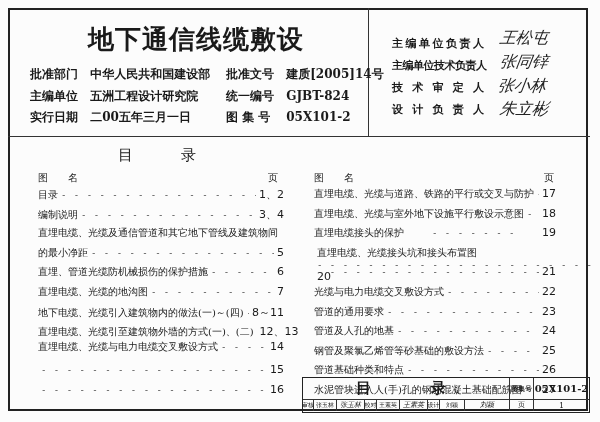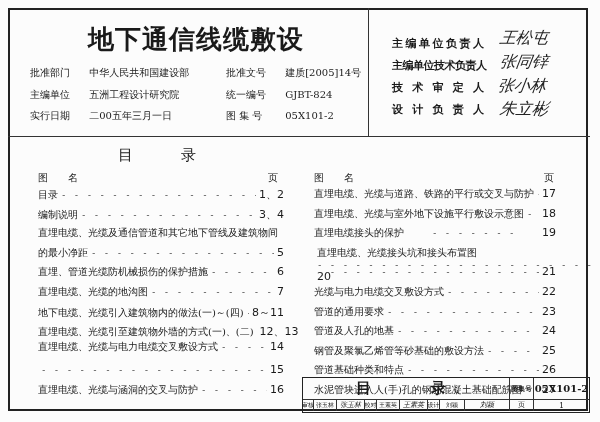--- a/index.html
+++ b/index.html
@@ -10,21 +10,21 @@
   .frame {
     position: absolute; left: 8px; top: 8px; width: 580px; height: 403px;
     border: 2px solid #222; box-sizing: border-box;
   }
   .hdr-line { position: absolute; left: 8px; top: 136px; width: 582px; height: 0; border-top: 1.5px solid #333; }
   .hdr-vline { position: absolute; left: 368px; top: 8px; width: 0; height: 129px; border-left: 1.5px solid #333; }
   .main-title {
     position: absolute; left: 88px; top: 22px; font-size: 26px; font-weight: bold; letter-spacing: 1px;
     font-family: "DejaVu Sans", "Liberation Sans", sans-serif;
   }
-  .meta { position: absolute; font-size: 10px; font-weight: normal; white-space: nowrap; }
+  .meta { position: absolute; font-size: 12px; font-weight: bold; white-space: nowrap; }
   .meta .lbl { display: inline-block; width: 52px; }
   .meta .val { margin-left: 4px; }
   .resp { position: absolute; left: 392px; font-size: 11px; font-weight: bold; white-space: nowrap; }
   .resp .lbl { display: inline-block; width: 92px; text-align: justify; text-align-last: justify; }
   .sig { position: absolute; font-family: "DejaVu Serif", serif; font-style: italic; font-size: 16px; color: #222; white-space: nowrap; transform: skewX(-8deg); }
   .toc-title { position: absolute; left: 118px; top: 146px; font-size: 15px; letter-spacing: 48px; font-family: "DejaVu Sans", sans-serif; }
   .col-head { position: absolute; top: 171px; font-size: 10px; }
   .toc-row { position: absolute; font-size: 10px; white-space: nowrap; display: flex; align-items: baseline; }
   .toc-row .name { }
   .toc-row .dash { flex: 1; overflow: hidden; color: #444; letter-spacing: 1px; margin: 0 3px; font-family: "DejaVu Sans Mono", monospace; font-size: 9px; }
@@ -134,21 +134,20 @@
     <div class="toc-row" style="left: 38px; top: 340px; width: 246px;">
       <span class="name">直埋电缆、光缆与电力电缆交叉敷设方式</span>
       <span class="dash">- - - - - - - - - - - - - - - - - - - - - - - - - - - - - - - - - - - - - - - -</span>
       <span class="pg">14</span>
     </div>
     <div class="toc-row" style="left: 38px; top: 363.4px; width: 246px;">
       <span class="dash">- - - - - - - - - - - - - - - - - - - - - - - - - - - - - - - - - - - - - - - -</span>
       <span class="pg">15</span>
     </div>
     <div class="toc-row" style="left: 38px; top: 383px; width: 246px;">
-      <span class="name">直埋电缆、光缆与涵洞的交叉与防护</span>
       <span class="dash">- - - - - - - - - - - - - - - - - - - - - - - - - - - - - - - - - - - - - - - -</span>
       <span class="pg">16</span>
     </div>
   </div>
 <div id="toc-right">
     <div class="toc-row" style="left: 314px; top: 187px; width: 242px;">
       <span class="name">直埋电缆、光缆与道路、铁路的平行或交叉与防护</span>
       <span class="dash">- - - - - - - - - - - - - - - - - - - - - - - - - - - - - - - - - - - - - - - -</span>
       <span class="pg">17</span>
     </div>

